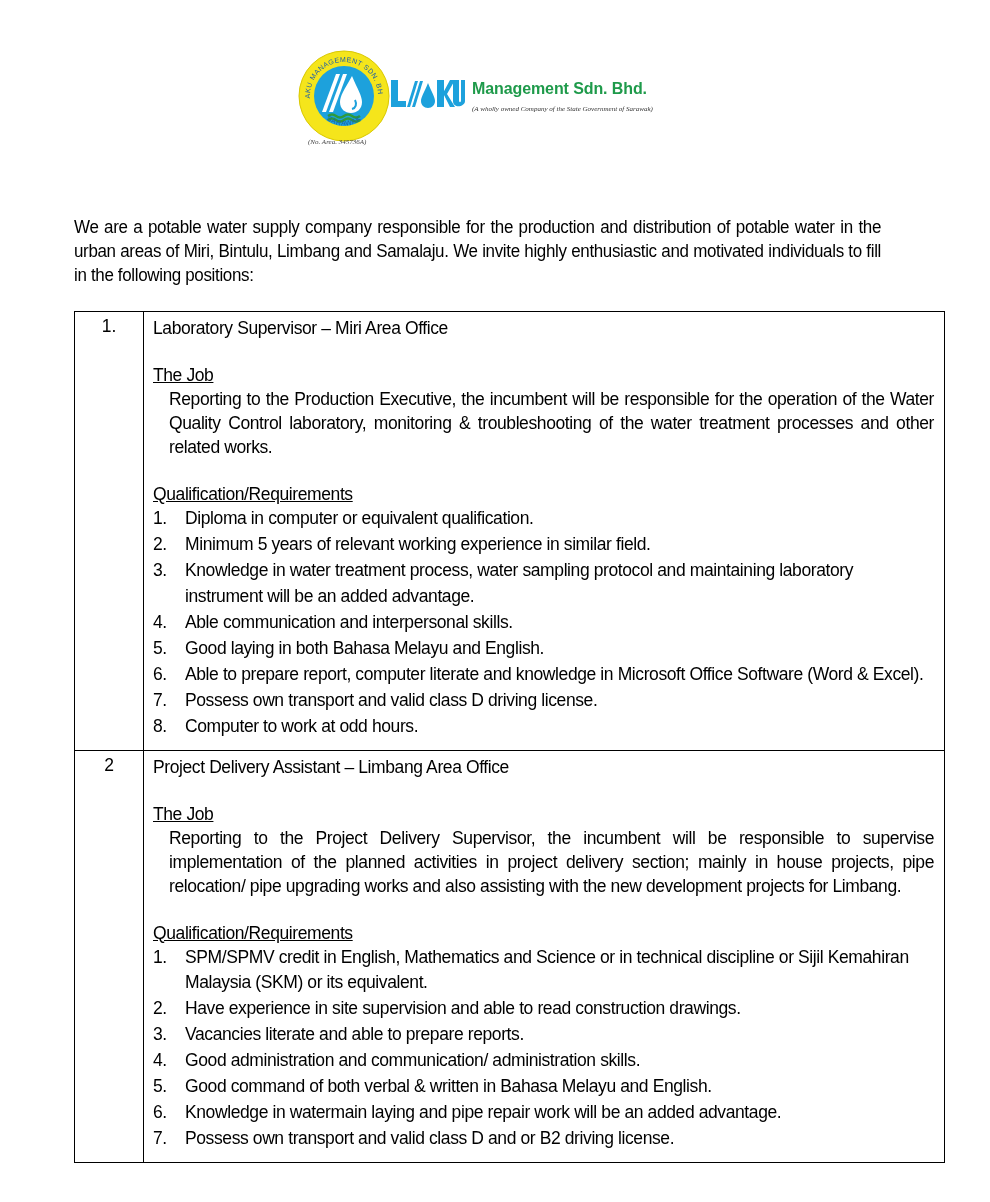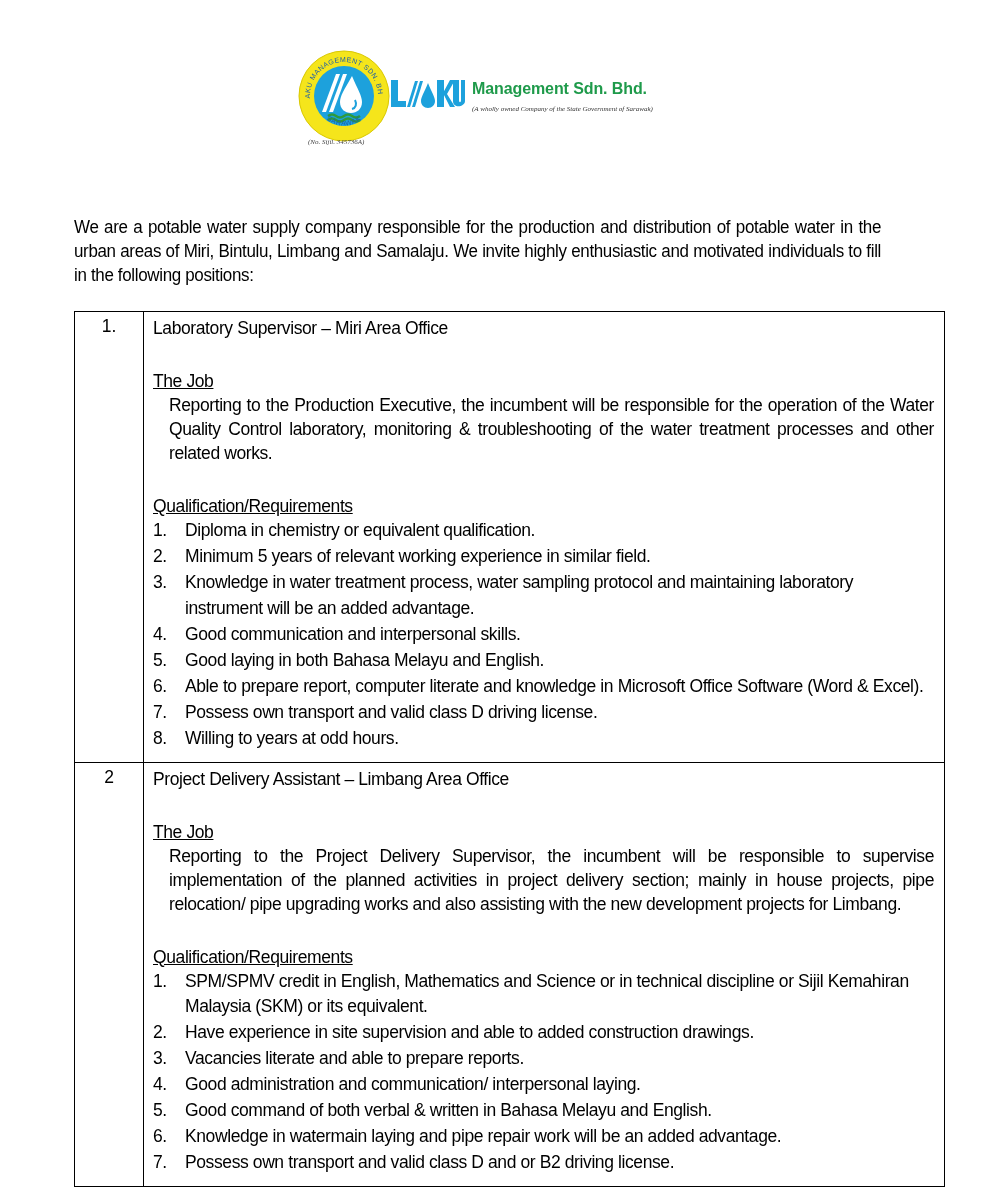--- a/index.html
+++ b/index.html
@@ -19,21 +19,21 @@
   .intro { position: absolute; left: 74px; top: 215px; width: 832px; font-size: 17.5px; line-height: 24px; text-align: justify; letter-spacing: -0.35px; transform: scaleX(0.97); transform-origin: left top; }
 
   
   table.vac { position: absolute; left: 74px; top: 311px; width: 871px; border-collapse: collapse; }
   table.vac td { border: 1.3px solid #000; vertical-align: top; }
   td.num { width: 66px; text-align: center; font-size: 17.5px; padding-top: 4px; }
   td.body { padding: 4px 10px 10px 9px; }
 
   .text { font-size: 17.5px; line-height: 24px; letter-spacing: -0.4px; }
   .pos-title { font-weight: normal; font-size: 17.5px; line-height: 24px; letter-spacing: -0.4px; }
-  .sec-label { text-decoration: underline; font-size: 17.5px; line-height: 24px; letter-spacing: -0.4px; margin-top: 29px; }
+  .sec-label { text-decoration: underline; font-size: 17.5px; line-height: 24px; letter-spacing: -0.4px; margin-top: 23px; }
   .just { text-align: justify; margin-left: 16px; }
   ol.reqs { list-style: none; margin: 0; padding: 0; }
   ol.reqs li { position: relative; padding-left: 32px; font-size: 17.5px; line-height: 25.5px; letter-spacing: -0.4px; margin-bottom: 0.5px; }
   ol.reqs li .n { position: absolute; left: 0; top: 0; }
 </style>
 </head>
 <body>
 
 <div class="page">
 
@@ -51,21 +51,21 @@
       <path d="M 57 50 C 59 54 58 58 54 59" stroke="#1da1dc" stroke-width="2" fill="none"></path>
       <path d="M 30 66 q 4 -3 8 0 q 4 3 8 0 q 4 -3 8 0 q 4 3 8 0" stroke="#2e9a3c" stroke-width="2.5" fill="none"></path>
       <path d="M 30 70 q 4 -3 8 0 q 4 3 8 0 q 4 -3 8 0 q 4 3 8 0" stroke="#2e9a3c" stroke-width="2.5" fill="none"></path>
       <text font-family="Liberation Sans, sans-serif" font-size="7" fill="#1d5fa8" letter-spacing="0.5">
         <textPath href="#ringTop" startOffset="50%" text-anchor="middle">LAKU MANAGEMENT SDN. BHD.</textPath>
       </text>
       <text font-family="Liberation Sans, sans-serif" font-size="7" fill="#1d5fa8" letter-spacing="0.5">
         <textPath href="#ringBot" startOffset="50%" text-anchor="middle">SARAWAK</textPath>
       </text>
     </svg>
-    <div class="reg-no">(No. Sijil. 345736A)</div>
+    <div class="reg-no">(No. Area. 345736A)</div>
 
     <svg class="wordmark" viewBox="0 0 76 30">
       <rect x="1" y="1" width="7" height="27" fill="#1da1dc"></rect>
       <rect x="1" y="22" width="15" height="6" fill="#1da1dc"></rect>
       <path d="M 17 28 L 25 2 L 28 2 L 20 28 Z" fill="#1da1dc"></path>
       <path d="M 22 28 L 30 2 L 33 2 L 25 28 Z" fill="#1da1dc"></path>
       <path d="M 38 4 C 34 14 31 18 31 22 C 31 26 34 29 38 29 C 42 29 45 26 45 22 C 45 18 42 14 38 4 Z" fill="#1da1dc"></path>
       <rect x="47" y="1" width="7" height="27" fill="#1da1dc"></rect>
       <path d="M 53 14 L 60 1 L 65 1 L 57 15 L 65 28 L 60 28 Z" fill="#1da1dc"></path>
       <path d="M 63 1 L 69 1 L 69 21 C 69 24 71 24 71 21 L 71 1 L 75 1 L 75 22 C 75 28 63 30 63 22 Z" fill="#1da1dc"></path>
@@ -80,43 +80,43 @@
   <table class="vac">
     <tbody>
       <tr>
         <td class="num">1.</td>
         <td class="body">
           <div class="pos-title">Laboratory Supervisor – Miri Area Office</div>
           <div class="sec-label">The Job</div>
           <div class="text just">Reporting to the Production Executive, the incumbent will be responsible for the operation of the Water Quality Control laboratory, monitoring &amp; troubleshooting of the water treatment processes and other related works.</div>
           <div class="sec-label">Qualification/Requirements</div>
           <ol class="reqs">
-            <li><span class="n">1.</span><span>Diploma in chemistry or equivalent qualification.</span></li>
+            <li><span class="n">1.</span><span>Diploma in computer or equivalent qualification.</span></li>
             <li><span class="n">2.</span><span>Minimum 5 years of relevant working experience in similar field.</span></li>
             <li><span class="n">3.</span><span>Knowledge in water treatment process, water sampling protocol and maintaining laboratory instrument will be an added advantage.</span></li>
-            <li><span class="n">4.</span><span>Good communication and interpersonal skills.</span></li>
+            <li><span class="n">4.</span><span>Able communication and interpersonal skills.</span></li>
             <li><span class="n">5.</span><span>Good laying in both Bahasa Melayu and English.</span></li>
             <li><span class="n">6.</span><span>Able to prepare report, computer literate and knowledge in Microsoft Office Software (Word &amp; Excel).</span></li>
             <li><span class="n">7.</span><span>Possess own transport and valid class D driving license.</span></li>
-            <li><span class="n">8.</span><span>Willing to years at odd hours.</span></li>
+            <li><span class="n">8.</span><span>Computer to work at odd hours.</span></li>
           </ol>
         </td>
       </tr>
       <tr>
         <td class="num">2</td>
         <td class="body">
           <div class="pos-title">Project Delivery Assistant – Limbang Area Office</div>
           <div class="sec-label">The Job</div>
           <div class="text just">Reporting to the Project Delivery Supervisor, the incumbent will be responsible to supervise implementation of the planned activities in project delivery section; mainly in house projects, pipe relocation/ pipe upgrading works and also assisting with the new development projects for Limbang.</div>
           <div class="sec-label">Qualification/Requirements</div>
           <ol class="reqs">
             <li><span class="n">1.</span><span>SPM/SPMV credit in English, Mathematics and Science or in technical discipline or Sijil Kemahiran Malaysia (SKM) or its equivalent.</span></li>
-            <li><span class="n">2.</span><span>Have experience in site supervision and able to added construction drawings.</span></li>
+            <li><span class="n">2.</span><span>Have experience in site supervision and able to read construction drawings.</span></li>
             <li><span class="n">3.</span><span>Vacancies literate and able to prepare reports.</span></li>
-            <li><span class="n">4.</span><span>Good administration and communication/ interpersonal laying.</span></li>
+            <li><span class="n">4.</span><span>Good administration and communication/ administration skills.</span></li>
             <li><span class="n">5.</span><span>Good command of both verbal &amp; written in Bahasa Melayu and English.</span></li>
             <li><span class="n">6.</span><span>Knowledge in watermain laying and pipe repair work will be an added advantage.</span></li>
             <li><span class="n">7.</span><span>Possess own transport and valid class D and or B2 driving license.</span></li>
           </ol>
         </td>
       </tr>
     </tbody>
   </table>
 </div>
 

